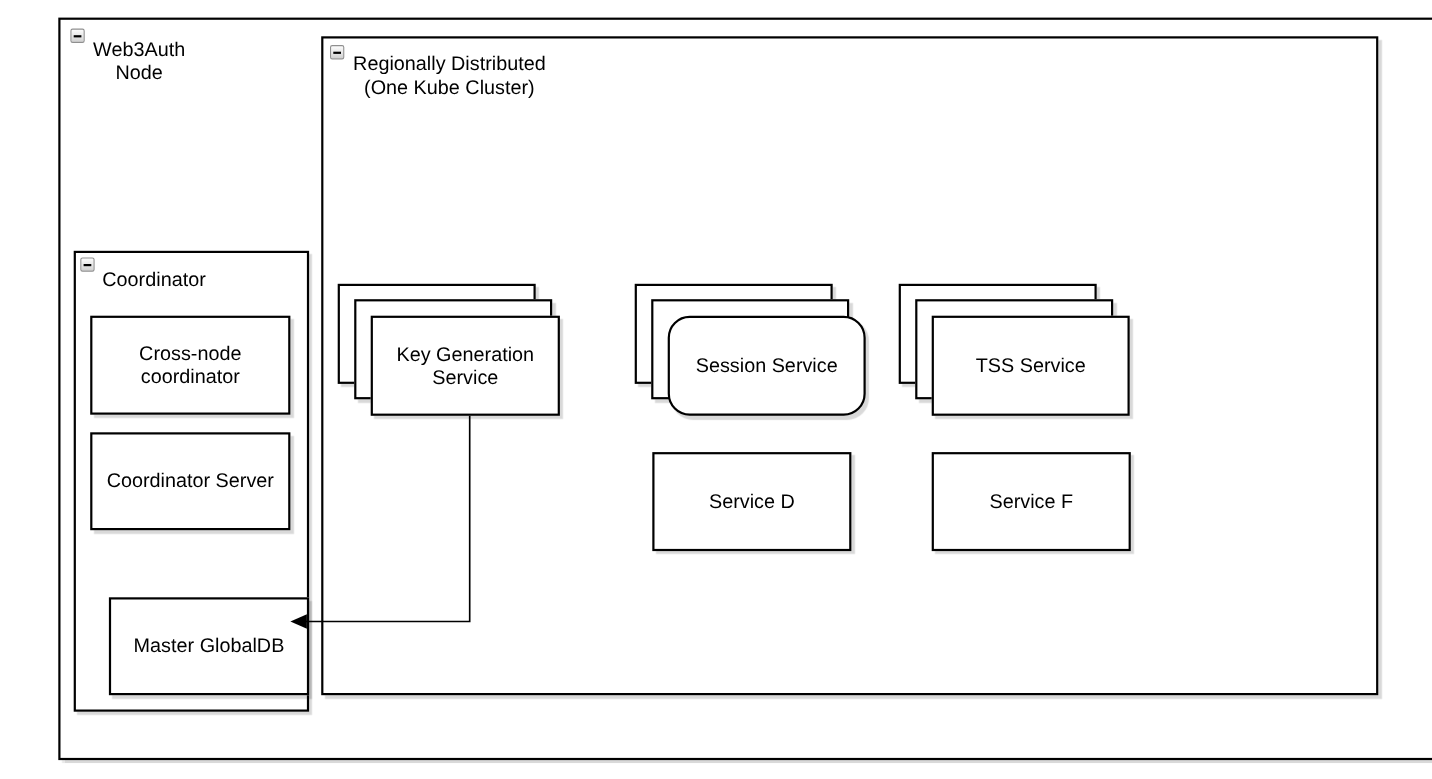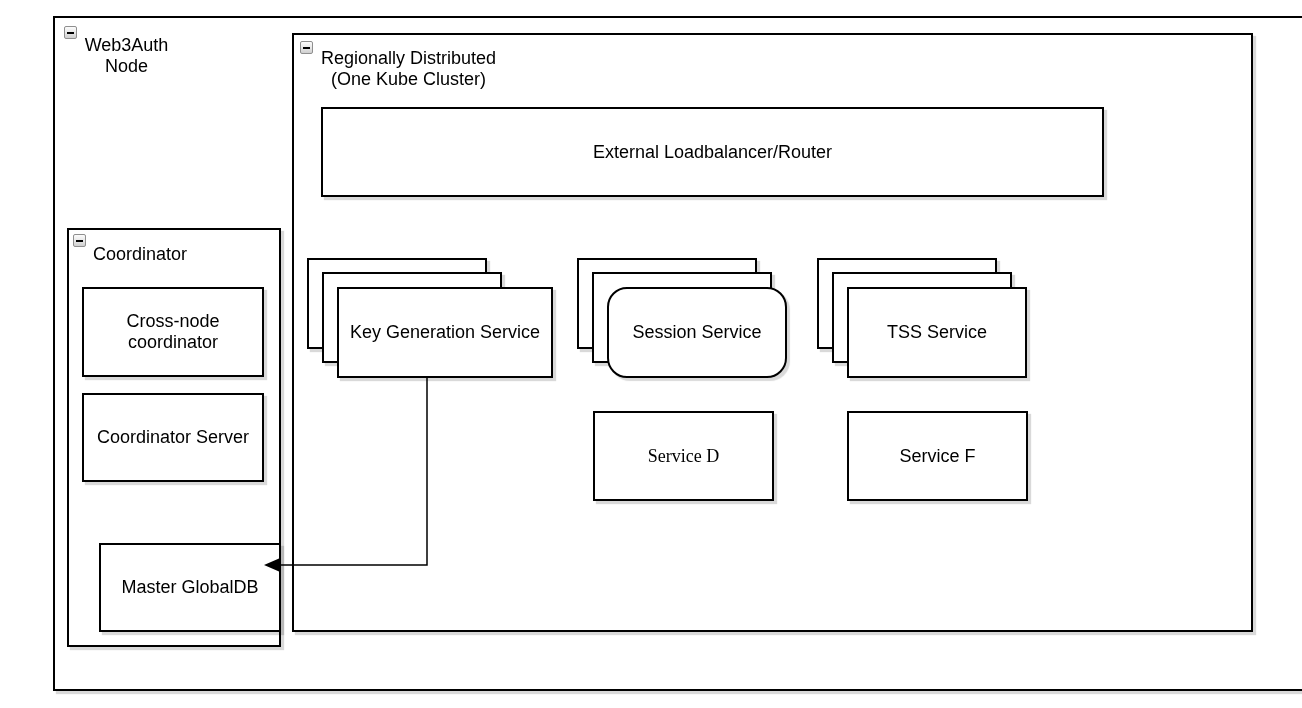--- a/index.html
+++ b/index.html
@@ -76,57 +76,54 @@
     <span>Node</span>
   </div>
 
   <div class="shape" style="left:263px; top:33px; width:961px; height:599px;"></div>
   <div class="collapse" style="left:271px; top:41px;"></div>
   <div class="container-label center-lines" style="left:292px; top:48px;">
     <span>Regionally Distributed</span>
     <span>(One Kube Cluster)</span>
   </div>
 
-  <div class="shape box" style="left:292px; top:107px; width:783px; height:90px;">
-    <span>External Loadbalancer/Router</span>
-  </div>
 
   <div class="shape" style="left:38px; top:228px; width:214px; height:419px;"></div>
   <div class="collapse" style="left:44px; top:234px;"></div>
   <div class="container-label" style="left:64px; top:244px;">Coordinator</div>
 
   <div class="shape box" style="left:53px; top:393px; width:182px; height:89px;">
     <span>Coordinator Server</span>
   </div>
   <div class="shape box" style="left:53px; top:287px; width:182px; height:90px;">
     <span>Cross-node coordinator</span>
   </div>
   <div class="shape box" style="left:70px; top:543px; width:182px; height:89px;">
     <span>Master GlobalDB</span>
   </div>
 
   <div class="shape" style="left:278px; top:258px; width:180px; height:91px;"></div>
   <div class="shape" style="left:293px; top:272px; width:180px; height:91px;"></div>
-  <div class="shape box" style="left:308px; top:287px; width:216px; height:91px;">
+  <div class="shape box" style="left:308px; top:287px; width:172px; height:91px;">
     <span>Key Generation Service</span>
   </div>
 
   <div class="shape" style="left:548px; top:258px; width:180px; height:91px;"></div>
   <div class="shape" style="left:563px; top:272px; width:180px; height:91px;"></div>
   <div class="shape box" style="left:578px; top:287px; width:180px; height:91px;border-radius:20px;">
     <span>Session Service</span>
   </div>
 
   <div class="shape" style="left:788px; top:258px; width:180px; height:91px;"></div>
   <div class="shape" style="left:803px; top:272px; width:180px; height:91px;"></div>
   <div class="shape box" style="left:818px; top:287px; width:180px; height:91px;">
     <span>TSS Service</span>
   </div>
 
-  <div class="shape box" style="left:564px; top:411px; width:181px; height:90px;font-family:Liberation Serif, serif;">
+  <div class="shape box" style="left:564px; top:411px; width:181px; height:90px;">
     <span>Service D</span>
   </div>
   <div class="shape box" style="left:818px; top:411px; width:181px; height:90px;">
     <span>Service F</span>
   </div>
 
   <svg class="edge-layer" width="1302" height="708">
     <g>
       <path d="M398 378 L398 565 L249 565" fill="none" stroke="#000000" stroke-width="1.5"></path>
       <path d="M235 565 L250 558.5 L250 571.5 Z" fill="#000000" stroke="none"></path>

